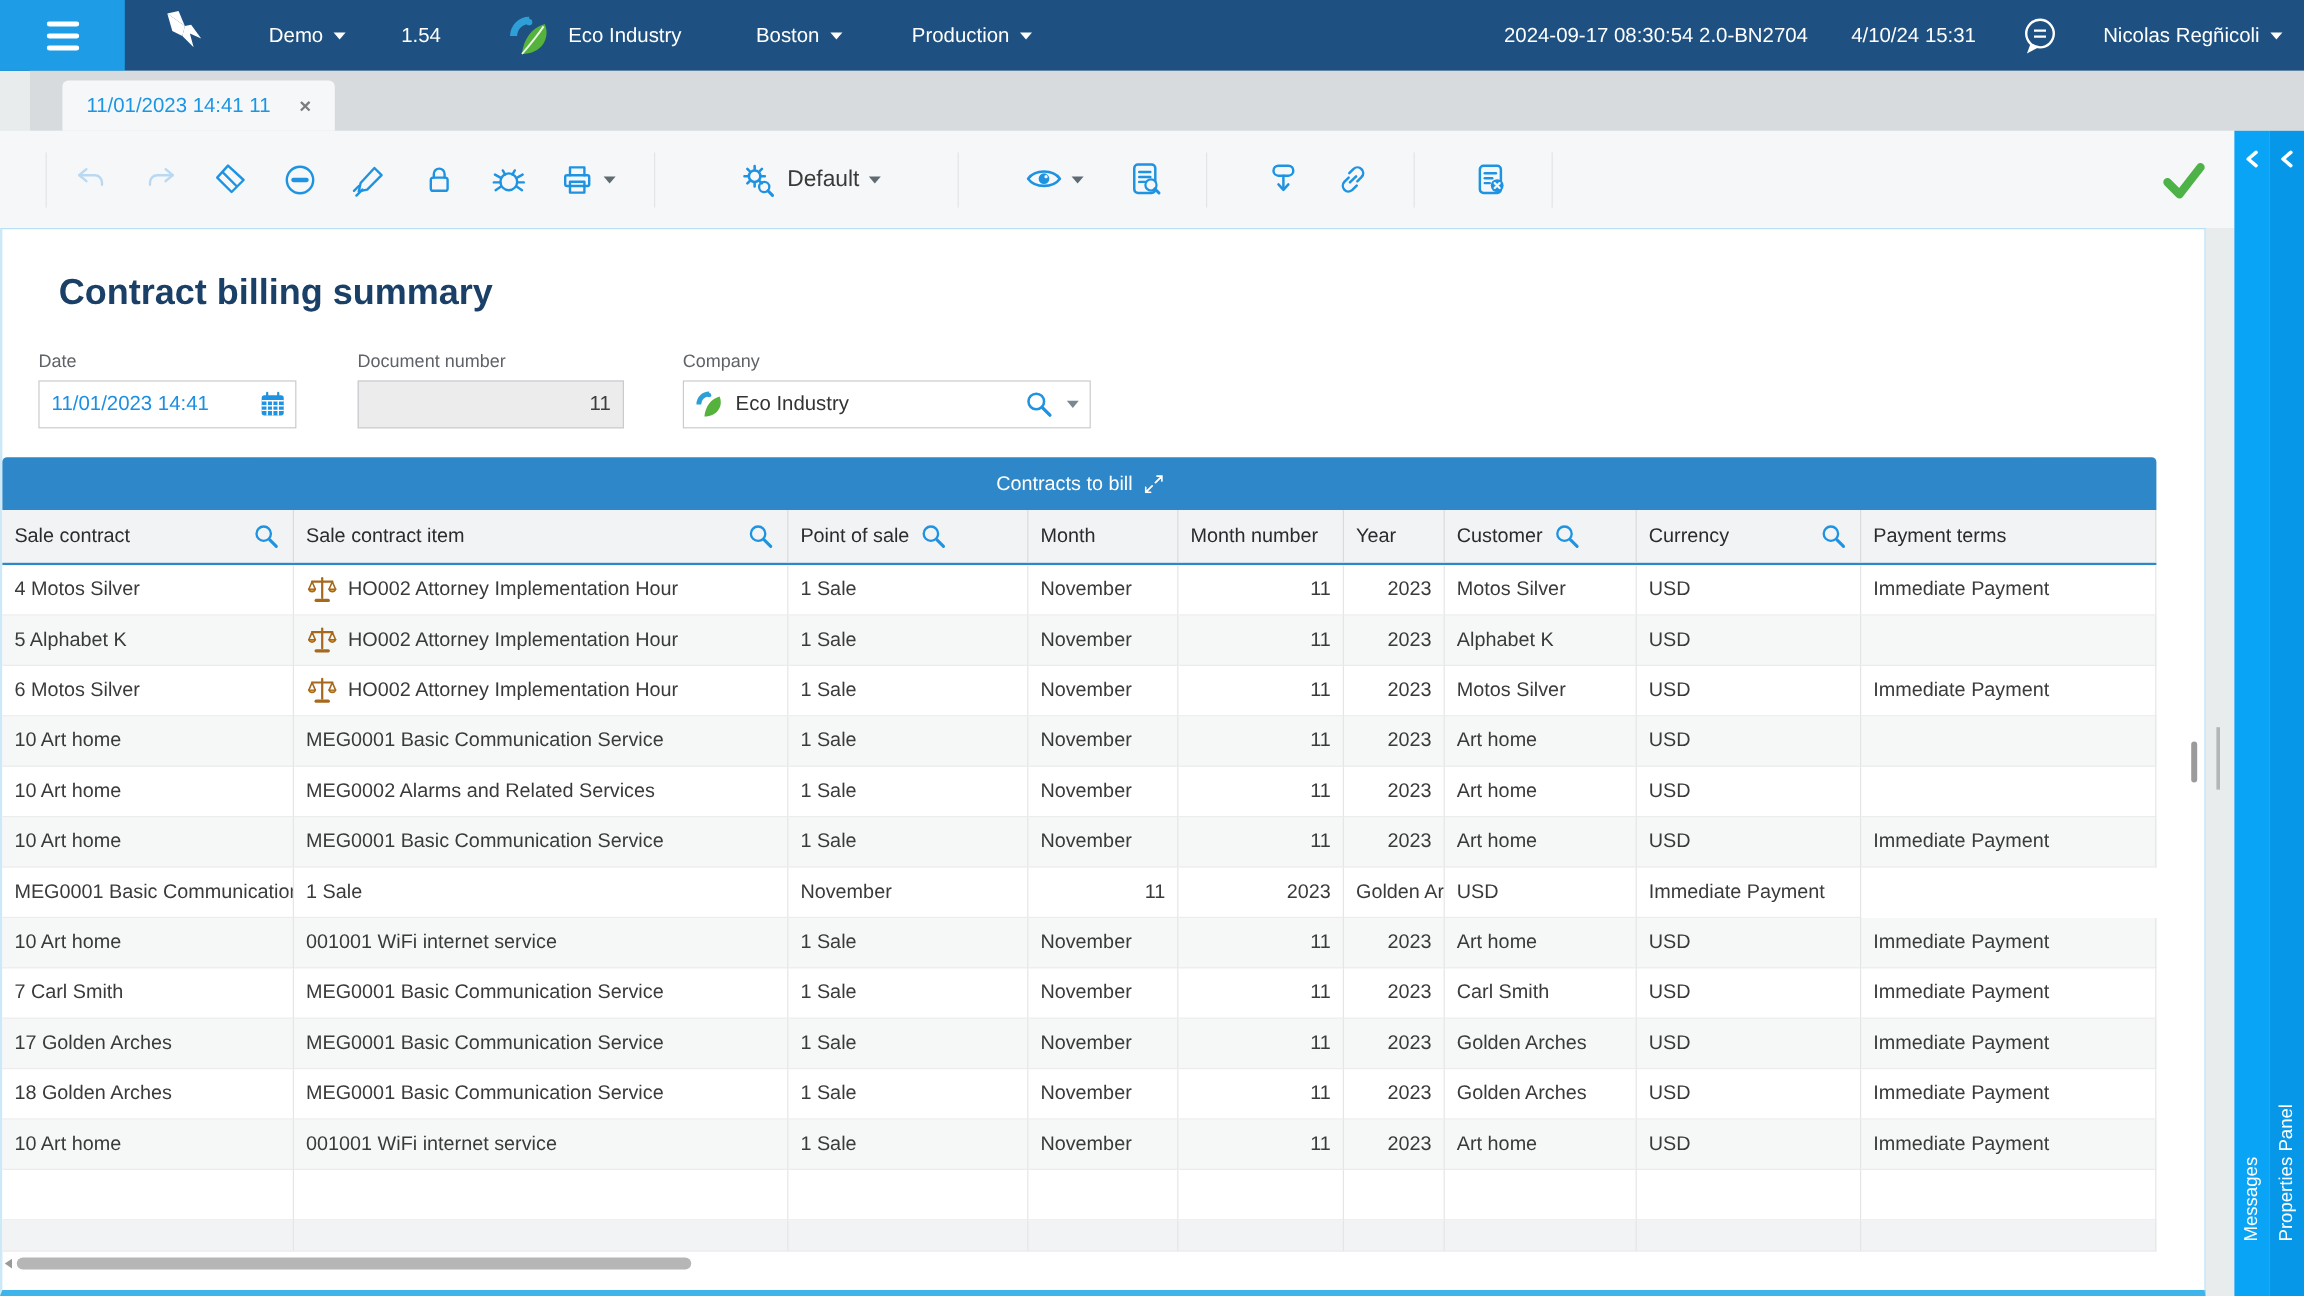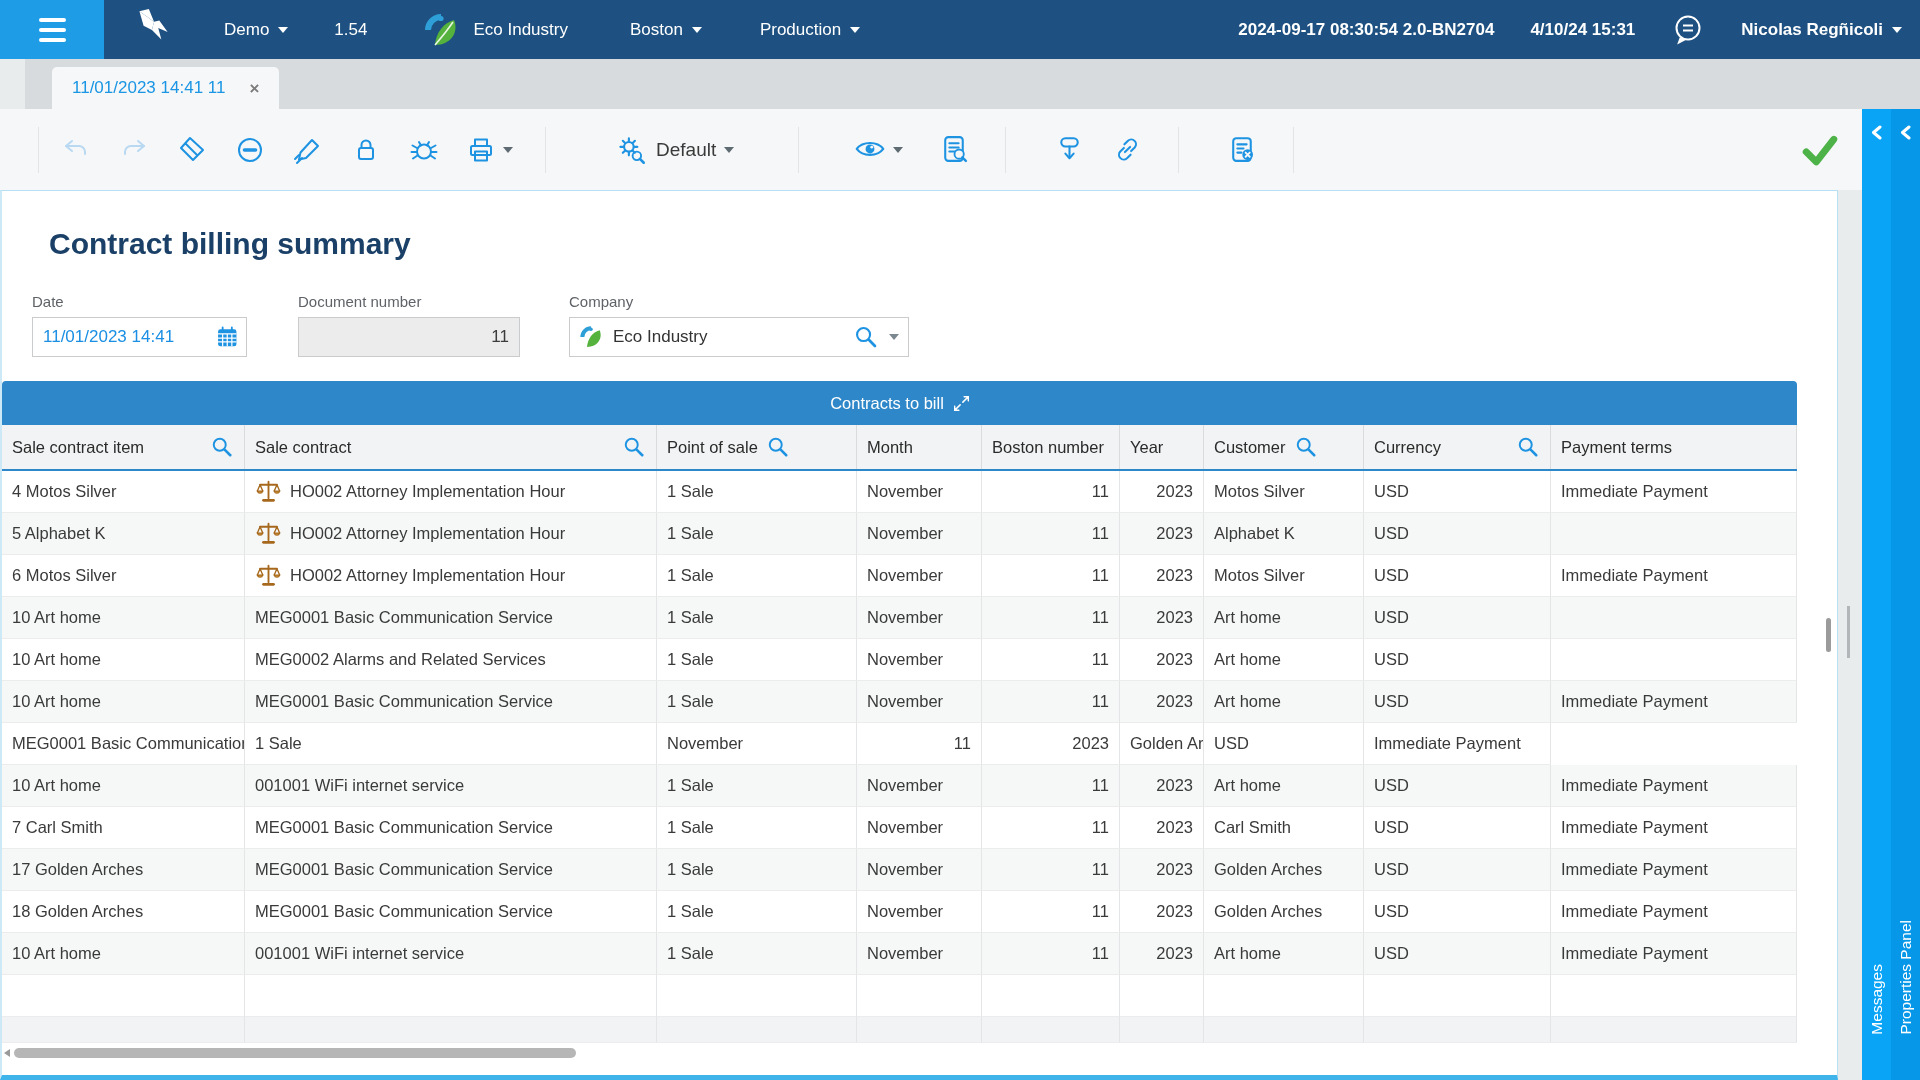--- a/index.html
+++ b/index.html
@@ -14,21 +14,21 @@
     justify-content:center; align-items:center; gap:6px; cursor:pointer; flex:0 0 auto; }
   .hamburger i { display:block; width:27px; height:4px; background:#fff; border-radius:2px; }
   .bird { margin-left:26px; flex:0 0 auto; }
   .nav-item { display:flex; align-items:center; gap:9px; cursor:pointer; }
   .caret { width:0; height:0; border-left:5px solid transparent; border-right:5px solid transparent;
     border-top:6px solid #fff; }
   .caret.gray { border-top-color:#7c8890; }
   .caret.blue { border-top-color:#5f6b73; }
   .ml48{margin-left:48px} .ml46{margin-left:46px} .ml56{margin-left:56px}
   .ml14{margin-left:14px} .ml62{margin-left:62px} .ml58{margin-left:58px}
-  .nav-right { margin-left:auto; display:flex; align-items:center; gap:36px; padding-right:18px;font-weight:bold; }
+  .nav-right { margin-left:auto; display:flex; align-items:center; gap:36px; padding-right:18px; }
 
   
   .tabbar { position:absolute; top:59px; left:15px; width:1920px; height:50px; background:#d8dbde;
     display:flex; align-items:flex-end; padding-left:27px;margin-left:10px; }
   .tab { height:42px; background:#f6f7f8; border-radius:5px 5px 0 0; display:flex; align-items:center;
     padding:0 20px; font-size:17px; color:#1a96e4; cursor:pointer; }
   .tab-close { margin-left:24px; color:#7c7c7c; font-weight:bold; font-size:17px; line-height:1; }
 
   
   .toolbar { position:absolute; top:109px; left:0; width:1862px; height:81px; background:#f6f7f8;
@@ -312,45 +312,45 @@
 
     <div class="ctable">
       <div class="caption">
         <span>Contracts to bill</span>
         <svg width="15" height="15" viewBox="0 0 22 22" fill="none" stroke="#fff" stroke-width="2.2" stroke-linecap="round">
           <path d="M13 9 L21 1 M15 1 h6 v6 M9 13 L1 21 M1 15 v6 h6"></path>
         </svg>
       </div>
       <div class="thead grid-row" id="thead">
           <div class="th">
+            <span>Sale contract</span>
+            <svg class="mag far" width="24" height="24" viewBox="0 0 32 32" fill="none" stroke="#1d93e2" stroke-width="2.6" stroke-linecap="round">
+    <circle cx="13" cy="13" r="8"></circle>
+              <line x1="19.5" y1="19.5" x2="27" y2="27" stroke-width="3.4"></line>
+  </svg>
+          </div>
+          <div class="th">
             <span>Sale contract item</span>
             <svg class="mag far" width="24" height="24" viewBox="0 0 32 32" fill="none" stroke="#1d93e2" stroke-width="2.6" stroke-linecap="round">
     <circle cx="13" cy="13" r="8"></circle>
               <line x1="19.5" y1="19.5" x2="27" y2="27" stroke-width="3.4"></line>
   </svg>
           </div>
           <div class="th">
-            <span>Sale contract</span>
-            <svg class="mag far" width="24" height="24" viewBox="0 0 32 32" fill="none" stroke="#1d93e2" stroke-width="2.6" stroke-linecap="round">
-    <circle cx="13" cy="13" r="8"></circle>
-              <line x1="19.5" y1="19.5" x2="27" y2="27" stroke-width="3.4"></line>
-  </svg>
-          </div>
-          <div class="th">
             <span>Point of sale</span>
             <svg class="mag tight" width="24" height="24" viewBox="0 0 32 32" fill="none" stroke="#1d93e2" stroke-width="2.6" stroke-linecap="round">
     <circle cx="13" cy="13" r="8"></circle>
               <line x1="19.5" y1="19.5" x2="27" y2="27" stroke-width="3.4"></line>
   </svg>
           </div>
           <div class="th">
             <span>Month</span>
           </div>
           <div class="th">
-            <span>Boston number</span>
+            <span>Month number</span>
           </div>
           <div class="th">
             <span>Year</span>
           </div>
           <div class="th">
             <span>Customer</span>
             <svg class="mag tight" width="24" height="24" viewBox="0 0 32 32" fill="none" stroke="#1d93e2" stroke-width="2.6" stroke-linecap="round">
     <circle cx="13" cy="13" r="8"></circle>
               <line x1="19.5" y1="19.5" x2="27" y2="27" stroke-width="3.4"></line>
   </svg>

